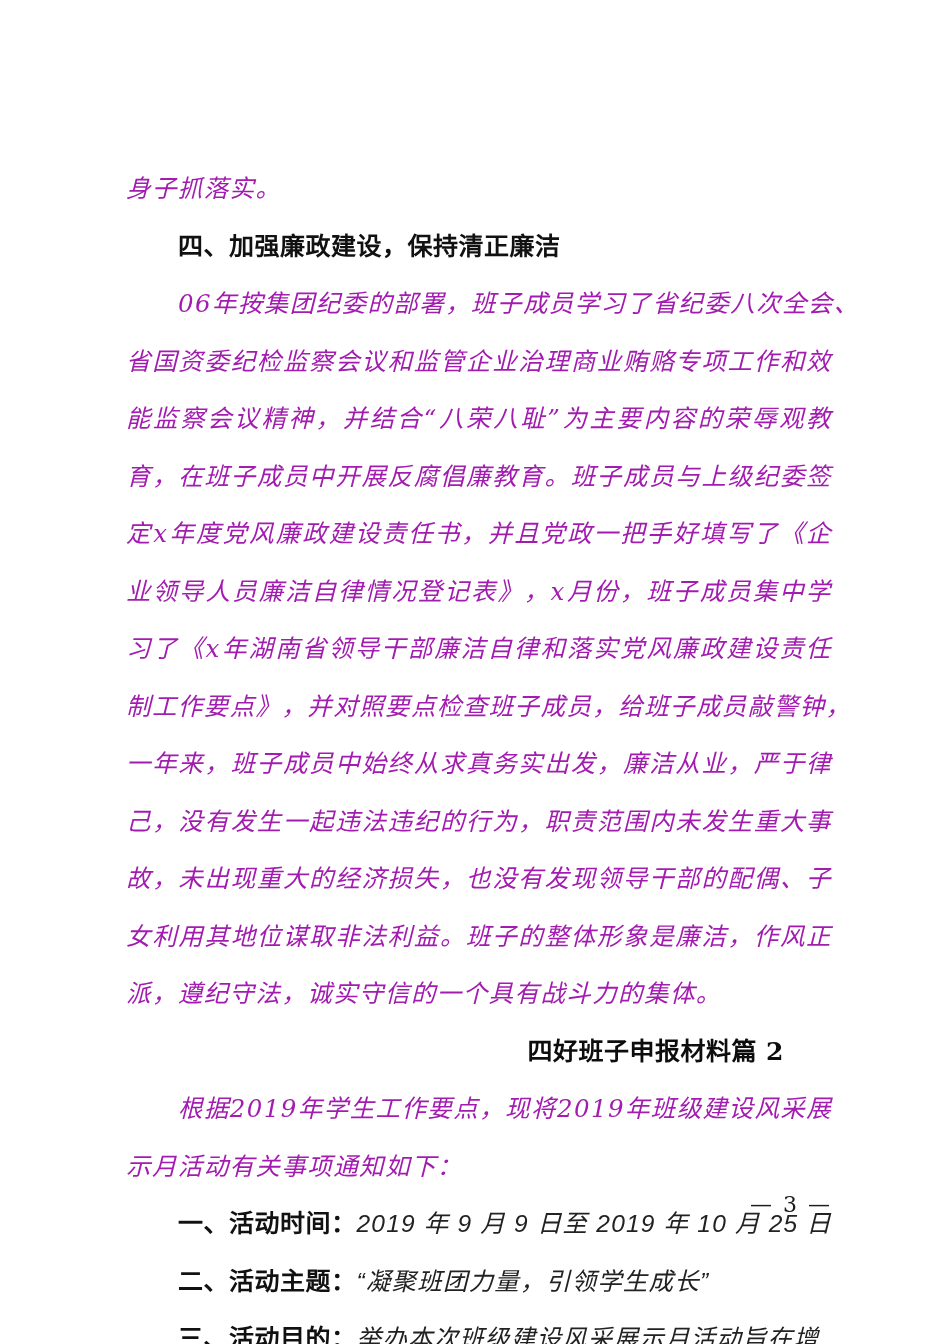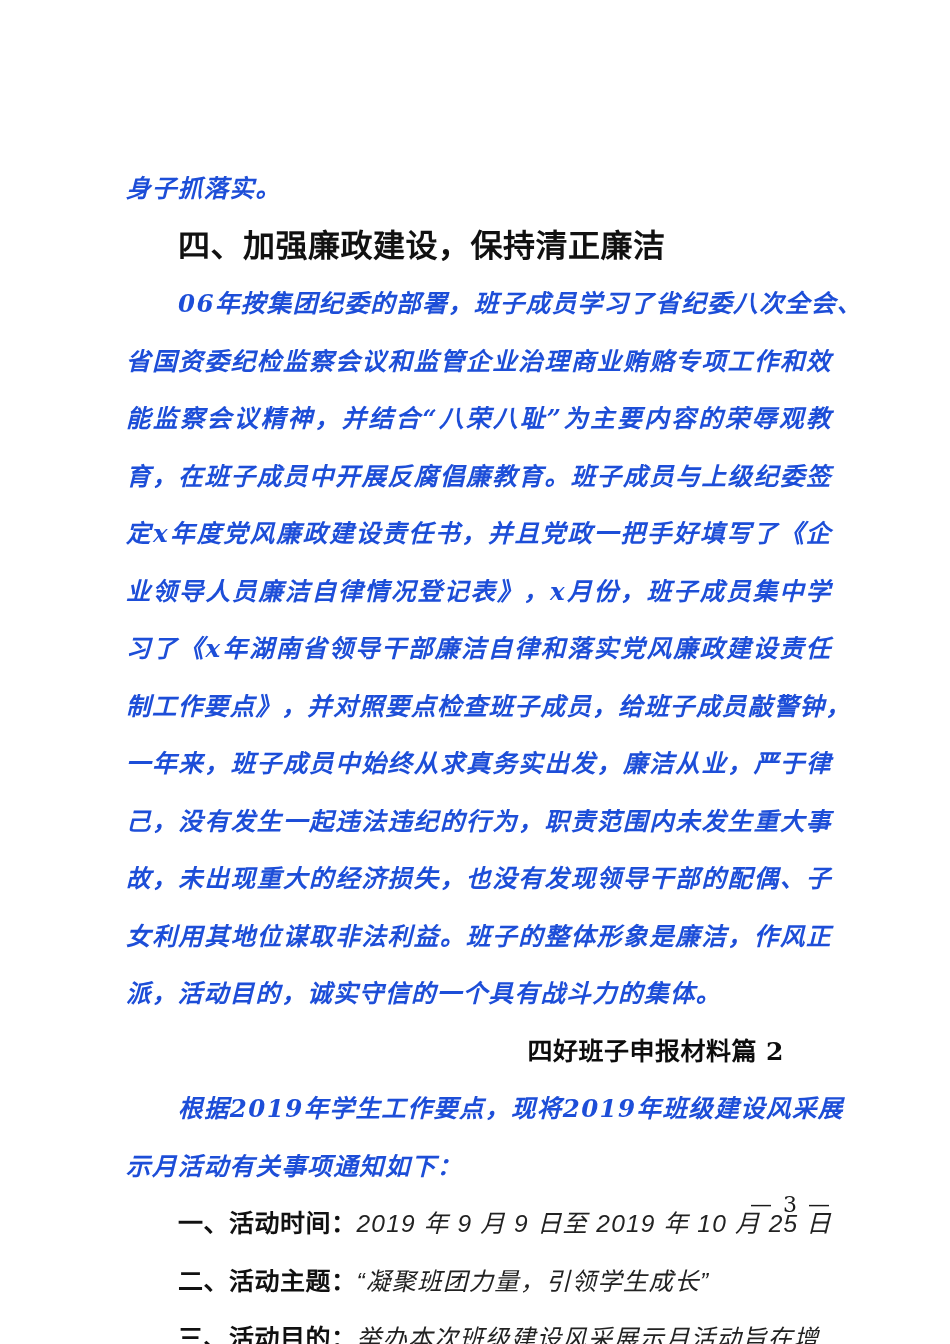--- a/index.html
+++ b/index.html
@@ -34,42 +34,42 @@
     height: 57.5px;
     color: #1b1b1b;
     white-space: nowrap;
     letter-spacing: 0.2px;
   }
 
   
   .body-line {
     font-family: "DejaVu Serif", "Liberation Serif", serif;
     font-style: italic;
-    font-weight: 700;
+    font-weight: 400;
     font-size: 24.5px;
     letter-spacing: 1.4px;
-    color: #1d4ed8;
+    color: #a21caf;
   }
 
   
   .justify {
     display: flex;
     justify-content: space-between;
     white-space: normal;
   }
   .justify > span { display: inline-block; }
 
   .indent2 { padding-left: 52px; }
 
   
   .heading-hei {
     font-family: "DejaVu Sans", "Liberation Sans", sans-serif;
     font-style: normal;
     font-weight: 700;
-    font-size: 32px;
+    font-size: 25px;
     letter-spacing: 0.5px;
     color: #111111;
   }
 
   
   .section-title {
     font-family: "DejaVu Serif", "Liberation Serif", serif;
     font-weight: 700;
     font-size: 25px;
     letter-spacing: 0.5px;
@@ -469,21 +469,21 @@
         <span>形</span>
         <span>象</span>
         <span>是</span>
         <span>廉</span>
         <span>洁</span>
         <span>，</span>
         <span>作</span>
         <span>风</span>
         <span>正</span>
       </div>
-      <div class="line body-line">派，活动目的，诚实守信的一个具有战斗力的集体。</div>
+      <div class="line body-line">派，遵纪守法，诚实守信的一个具有战斗力的集体。</div>
       <div class="section-title">四好班子申报材料篇 2</div>
       <div class="line body-line indent2 justify">
         <span>根</span>
         <span>据</span>
         <span> </span>
         <span>2</span>
         <span>0</span>
         <span>1</span>
         <span>9</span>
         <span> </span>

